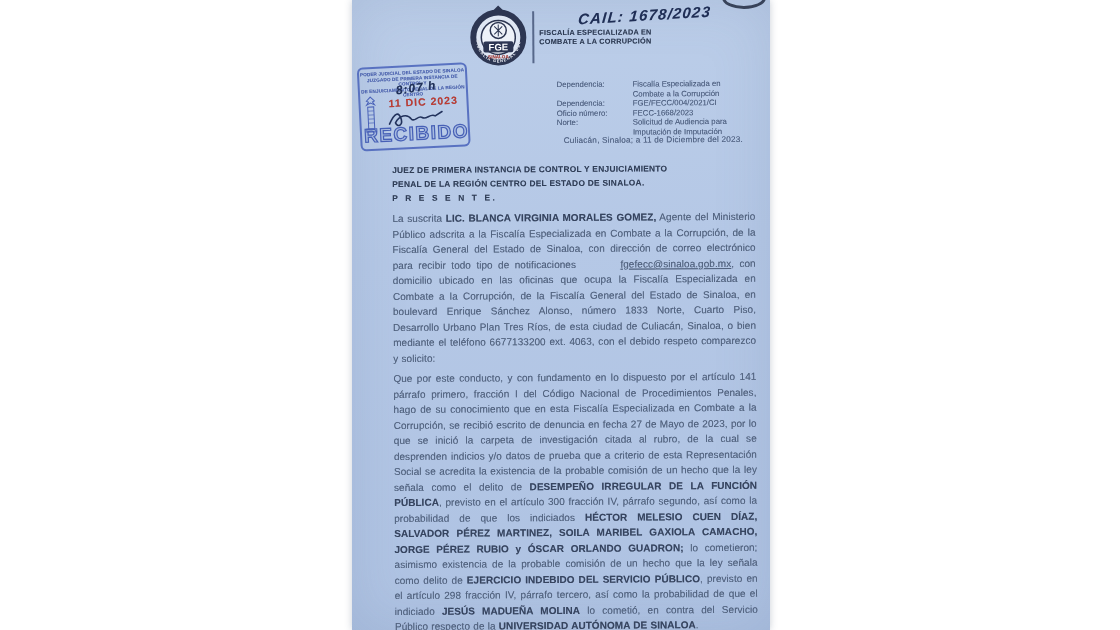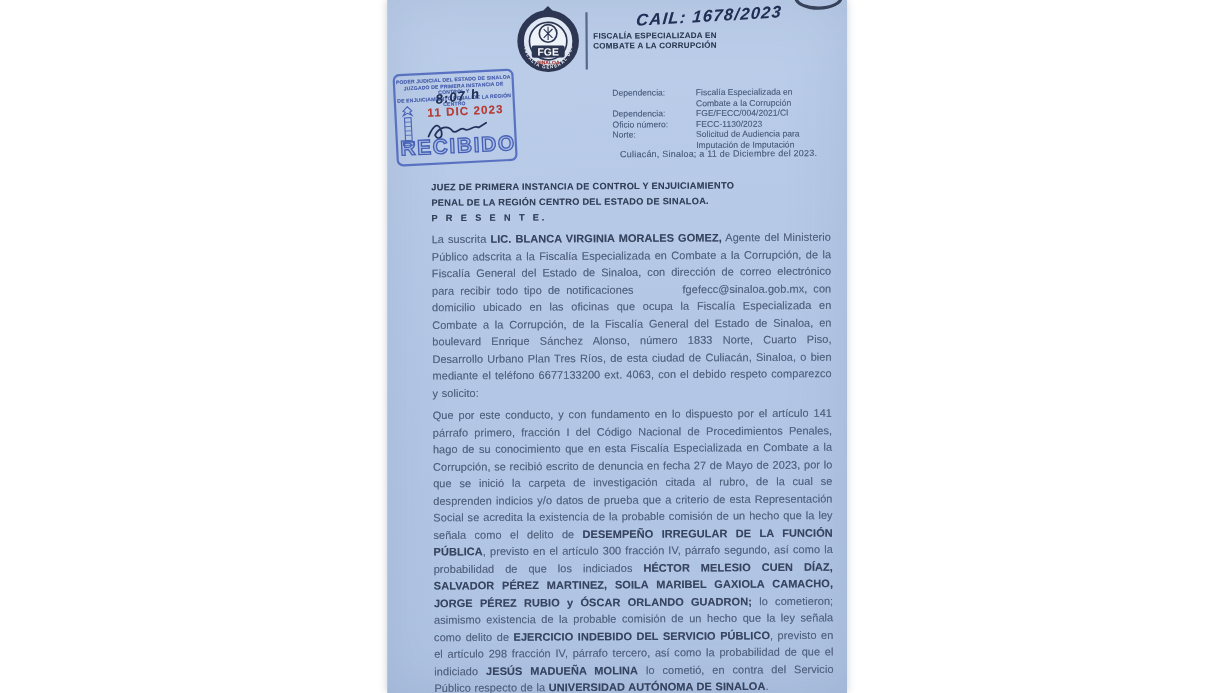--- a/index.html
+++ b/index.html
@@ -46,21 +46,21 @@
   
   .addressee{position:absolute;left:41px;top:162px;color:#303e57;font-weight:700;font-size:8.4px;line-height:14px;letter-spacing:0.25px;}
   .addressee .presente{letter-spacing:2.6px;}
 
   
   .para{position:absolute;left:41px;width:363px;margin:0;text-align:justify;
     color:#51627e;font-size:10px;line-height:15.5px;letter-spacing:0.05px;word-spacing:0.4px;}
   .p1{top:210px;}
   .p2{top:370px;}
   .para .b{font-weight:700;color:#36445f;}
-  .para .u{margin-left:39px;}
+  .para .u{text-decoration:underline;margin-left:39px;}
 </style>
 </head>
 <body>
 
 <div class="stage">
   <div class="paper">
     <div class="content">
 
       <div class="corner-stamp"></div>
 
@@ -97,21 +97,21 @@
         </div>
         <div class="meta-row">
           <div class="meta-label">Dependencia:</div>
           <div class="meta-value">
             <div>FGE/FECC/004/2021/CI</div>
           </div>
         </div>
         <div class="meta-row">
           <div class="meta-label">Oficio número:</div>
           <div class="meta-value">
-            <div>FECC-1130/2023</div>
+            <div>FECC-1668/2023</div>
           </div>
         </div>
         <div class="meta-row">
           <div class="meta-label">Norte:</div>
           <div class="meta-value">
             <div>Solicitud de Audiencia para</div>
             <div>Imputación de Imputación</div>
           </div>
         </div>
       </div>

